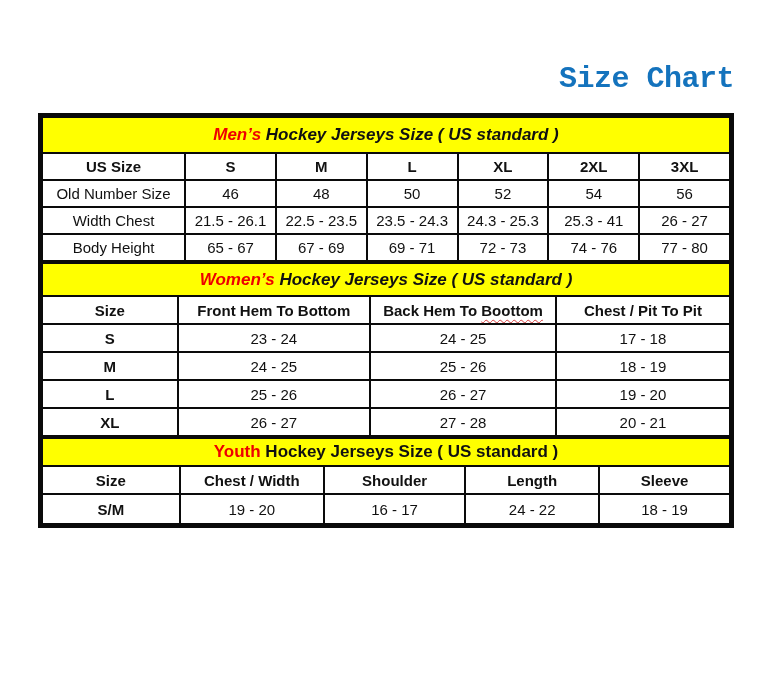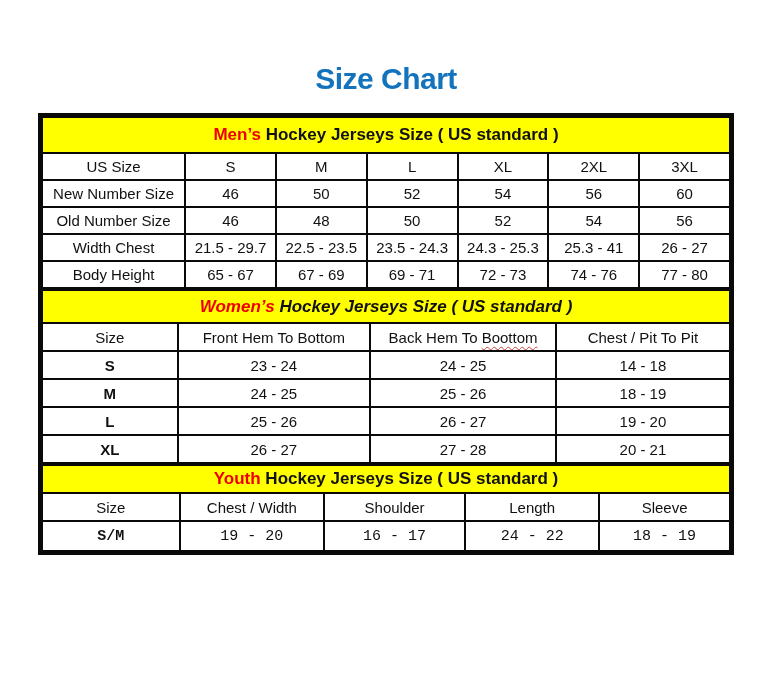--- a/index.html
+++ b/index.html
@@ -9,23 +9,24 @@
     --line-black:#0a0a0a;
   }
   *{box-sizing:border-box;}
   html,body{margin:0;padding:0;background:#ffffff;}
   body{
     width:776px;height:692px;overflow:hidden;
     font-family:"Liberation Sans",sans-serif;color:#111;
   }
   .page-title{
     margin:62px 0 0 38px;width:696px;
-    text-align:center;
+    text-align:right;
     font-size:30px;font-weight:bold;letter-spacing:-0.5px;
     color:var(--title-blue);
+    font-family:Liberation Mono, monospace;
   }
   .chart-wrap{
     margin:17px 0 0 38px;width:696px;
     border:3px solid var(--line-black);
   }
   table{
     width:100%;border-collapse:collapse;table-layout:fixed;
     font-family:"Liberation Sans",sans-serif;
   }
   th,td{
@@ -33,35 +34,35 @@
     text-align:center;vertical-align:middle;
     padding:0 2px;font-size:15px;color:#111;
     overflow:hidden;white-space:nowrap;
   }
   td.banner-cell{
     background:var(--banner-yellow);
     font-weight:bold;font-size:17px;
     border-bottom:2px solid var(--line-black);
   }
   .banner-highlight{color:var(--accent-red);}
-  th{font-weight:normal;text-align:center;}
+  th{font-weight:bold;text-align:center;}
   td.row-label{font-weight:normal;}
   td.row-label-bold{font-weight:bold;}
   
   .t-womens td.banner-cell,.t-youth td.banner-cell{border-top:2px solid var(--line-black);}
   
-  .t-mens td.banner-cell{height:36px;}
+  .t-mens td.banner-cell{height:36px;font-style:italic;}
   .t-mens th{height:27px;}
   .t-mens td.data{height:27px;}
   .t-womens td.banner-cell{height:33px;font-style:italic;}
   .t-womens th{height:28px;}
   .t-womens td.data{height:28px;}
   .t-youth td.banner-cell{height:28px;}
   .t-youth th{height:28px;}
-  .t-youth td.data{height:30px;font-family:Liberation Mono, monospace;}
+  .t-youth td.data{height:30px;}
   td.data,th{font-stretch:semi-condensed;}
   .spellcheck{
     text-decoration:underline;
     text-decoration-style:wavy;
     text-decoration-color:#d43c3c;
     text-decoration-thickness:1px;
     text-underline-offset:3px;
   }
 </style>
 </head>
@@ -88,40 +89,31 @@
       <tr>
         <th>US Size</th>
         <th>S</th>
         <th>M</th>
         <th>L</th>
         <th>XL</th>
         <th>2XL</th>
         <th>3XL</th>
       </tr>
       <tr>
-        <td class="data row-label">New Number Size</td>
-        <td class="data">46</td>
-        <td class="data">50</td>
-        <td class="data">52</td>
-        <td class="data">54</td>
-        <td class="data">56</td>
-        <td class="data">60</td>
-      </tr>
-      <tr>
         <td class="data row-label">Old Number Size</td>
         <td class="data">46</td>
         <td class="data">48</td>
         <td class="data">50</td>
         <td class="data">52</td>
         <td class="data">54</td>
         <td class="data">56</td>
       </tr>
       <tr>
         <td class="data row-label">Width Chest</td>
-        <td class="data">21.5 - 29.7</td>
+        <td class="data">21.5 - 26.1</td>
         <td class="data">22.5 - 23.5</td>
         <td class="data">23.5 - 24.3</td>
         <td class="data">24.3 - 25.3</td>
         <td class="data">25.3 - 41</td>
         <td class="data">26 - 27</td>
       </tr>
       <tr>
         <td class="data row-label">Body Height</td>
         <td class="data">65 - 67</td>
         <td class="data">67 - 69</td>
@@ -147,21 +139,21 @@
       <tr>
         <th>Size</th>
         <th>Front Hem To Bottom</th>
         <th><span>Back Hem To </span><span class="spellcheck">Boottom</span></th>
         <th>Chest / Pit To Pit</th>
       </tr>
       <tr>
         <td class="data row-label-bold">S</td>
         <td class="data">23 - 24</td>
         <td class="data">24 - 25</td>
-        <td class="data">14 - 18</td>
+        <td class="data">17 - 18</td>
       </tr>
       <tr>
         <td class="data row-label-bold">M</td>
         <td class="data">24 - 25</td>
         <td class="data">25 - 26</td>
         <td class="data">18 - 19</td>
       </tr>
       <tr>
         <td class="data row-label-bold">L</td>
         <td class="data">25 - 26</td>

